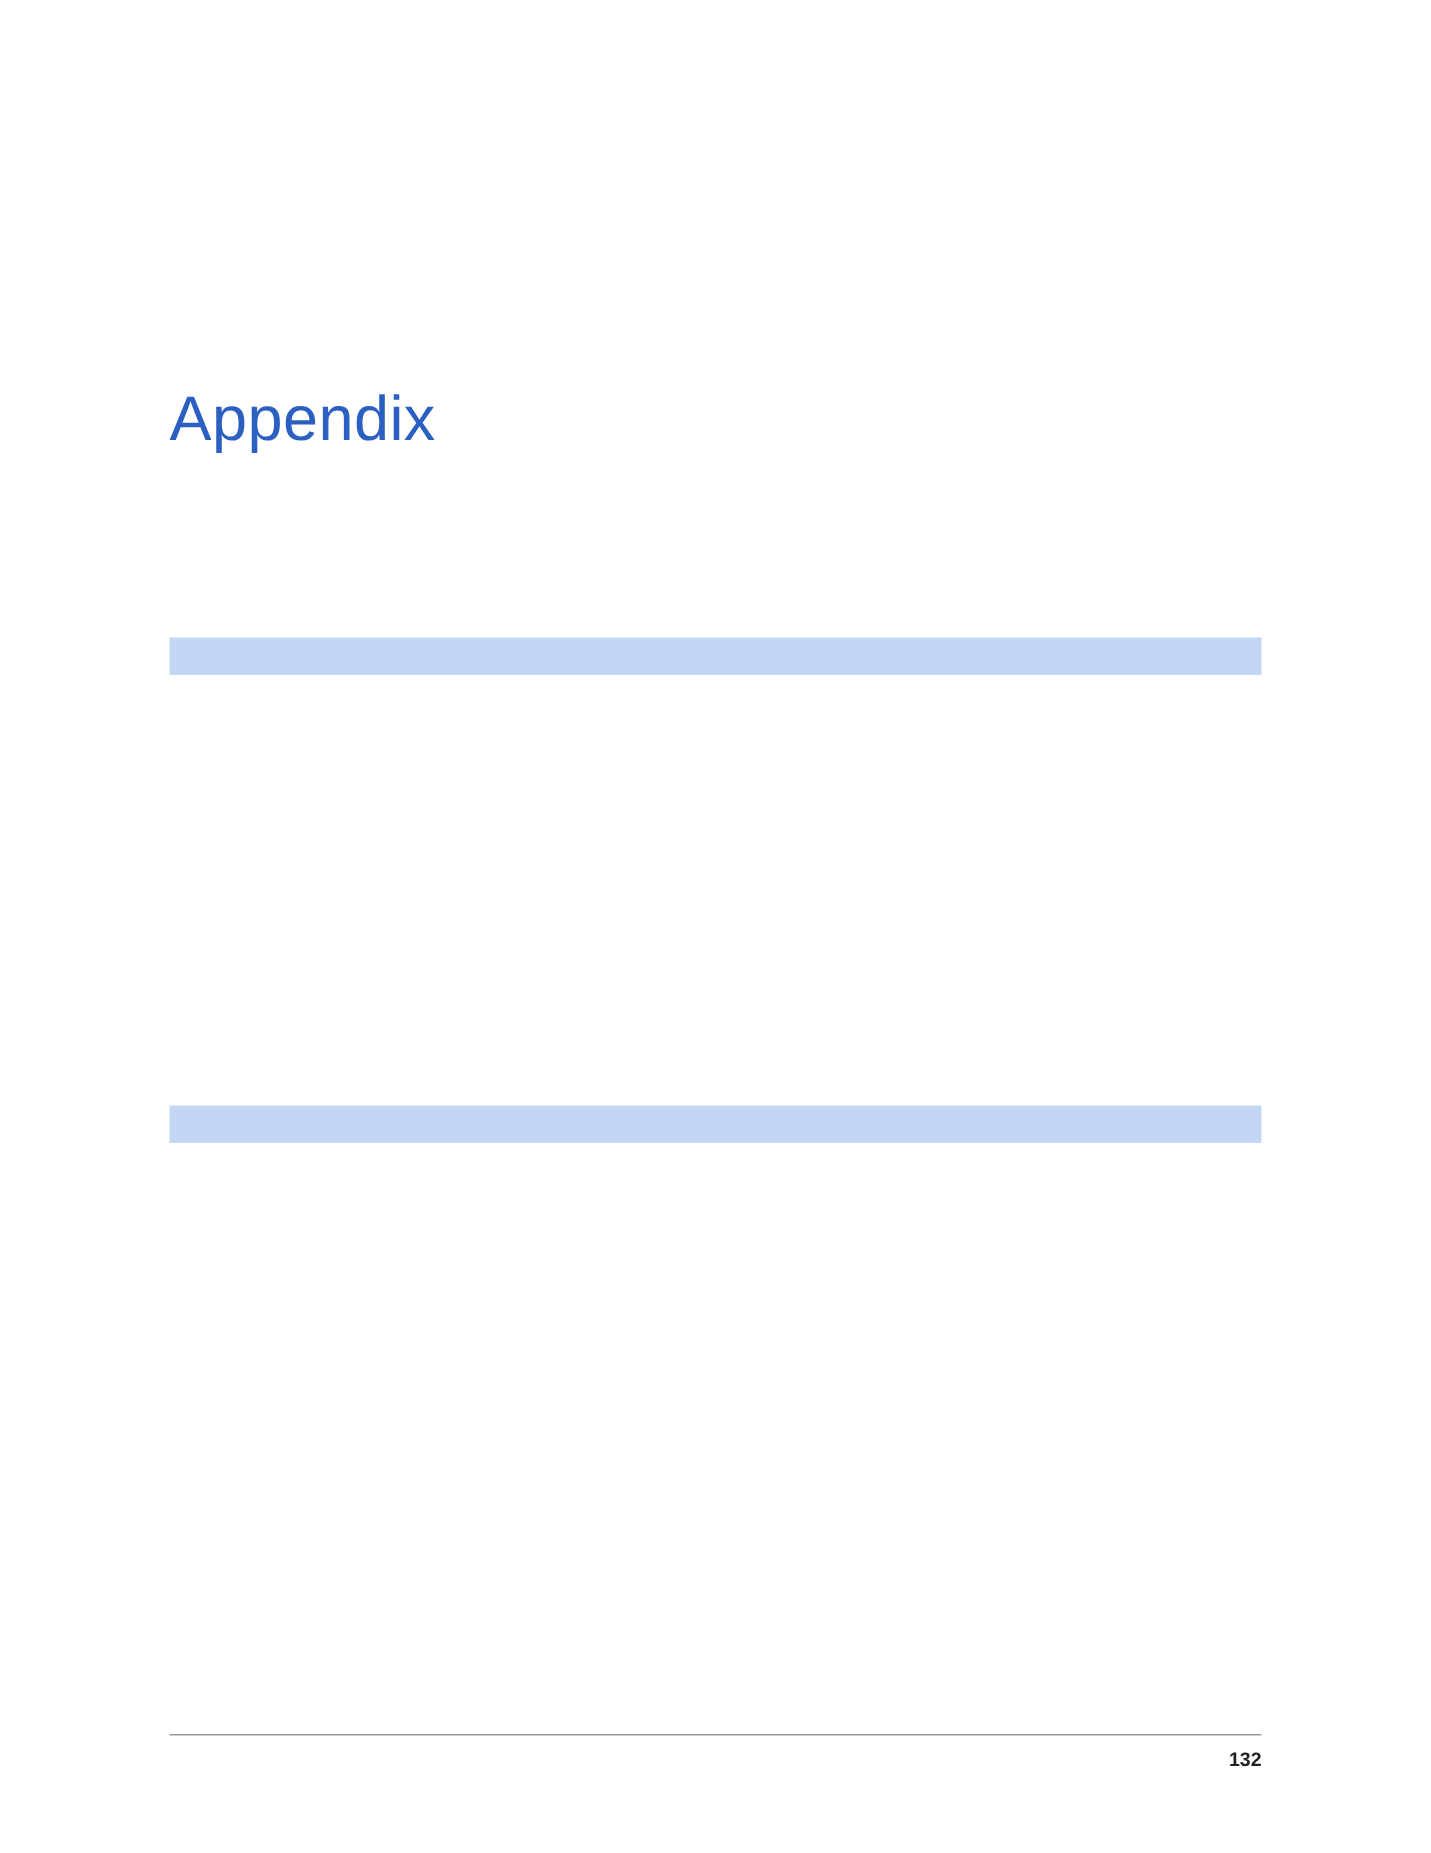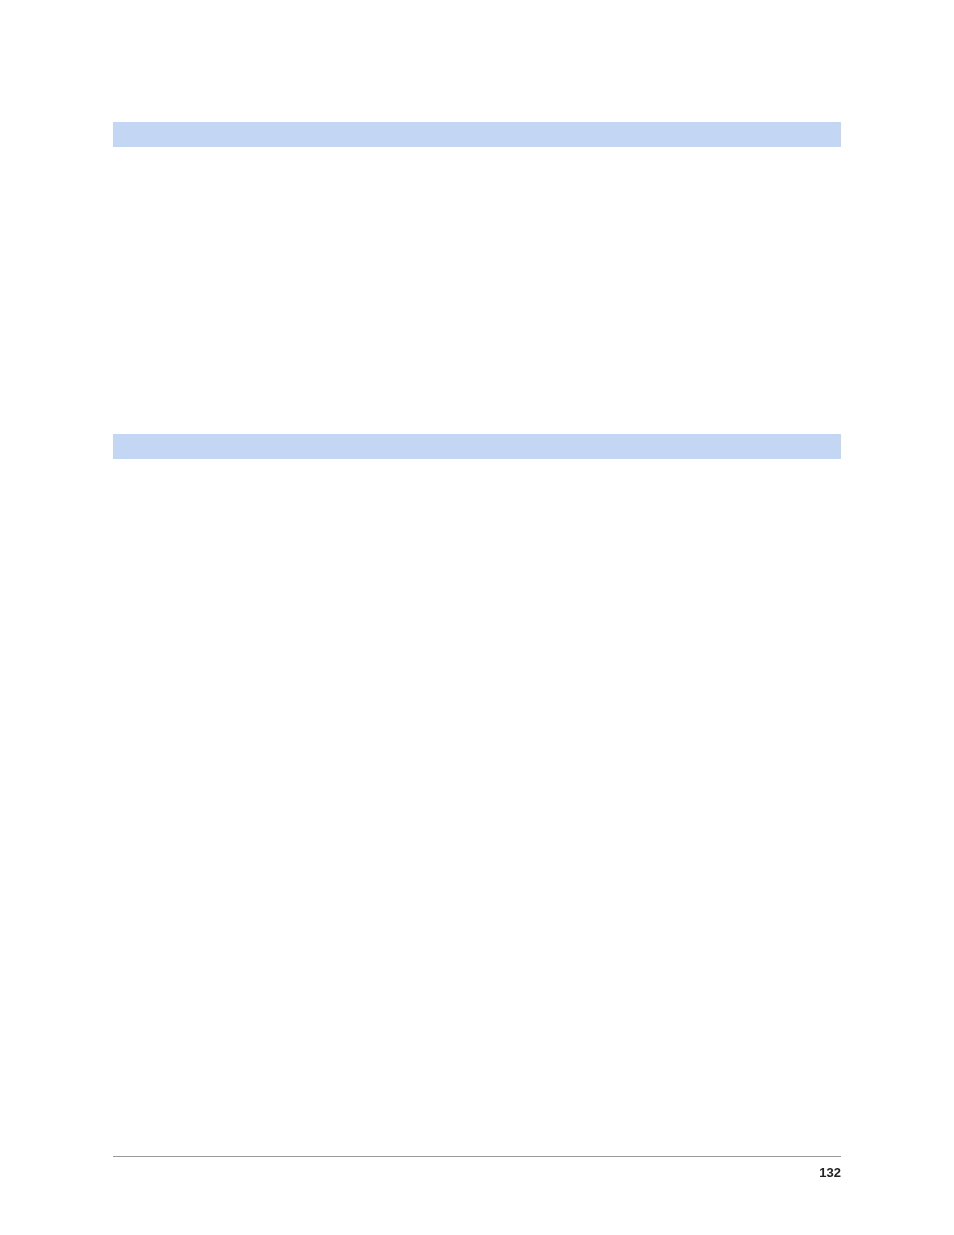--- a/index.html
+++ b/index.html
@@ -59,18 +59,19 @@
       bottom: 55px;
       font-size: 13px;
       font-weight: bold;
       color: #222222;
     }
   </style>
 </head>
 <body>
 
 <div class="page">
+  <h1 class="title">Appendix</h1>
   <div class="blue-bar blue-bar-1"></div>
   <div class="blue-bar blue-bar-2"></div>
 </div>
 
 <div class="footer-line"></div>
 <div class="page-number">132</div>
 
 </body></html>

